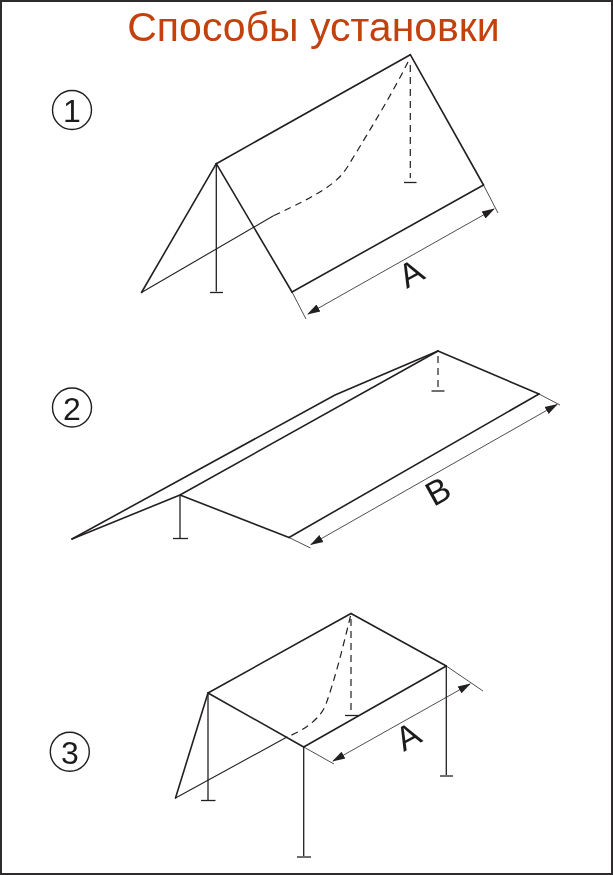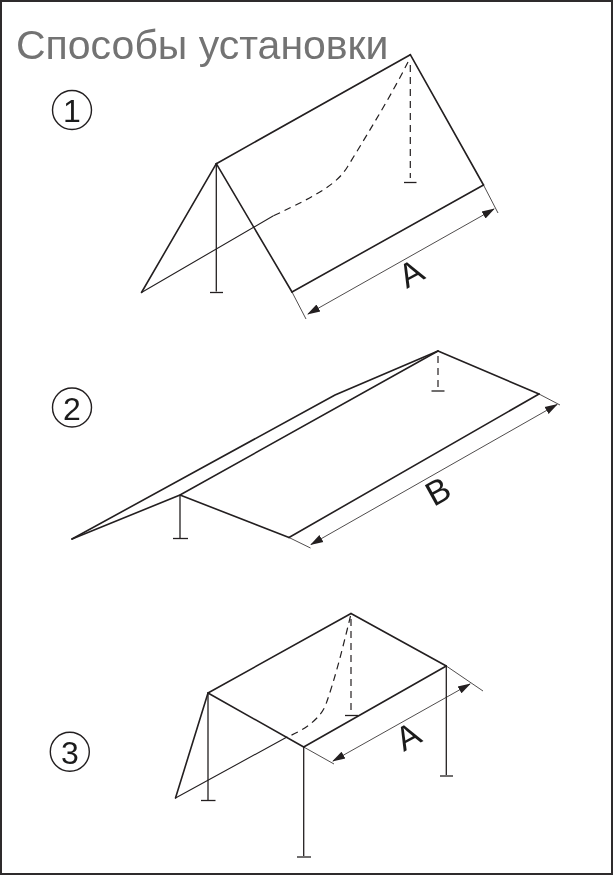--- a/index.html
+++ b/index.html
@@ -7,26 +7,26 @@
     position:relative;
     width:613px;height:875px;
     background:#ffffff;
     border:2px solid #2e2b2c;
     box-sizing:border-box;
     overflow:hidden;
     font-family:"Liberation Sans",sans-serif;
   }
   .title{
     position:absolute;
-    top:20px;left:0;right:0;
+    top:2px;left:0;right:0;
     padding-left:14px;
-    text-align:left;
+    text-align:center;
     font-size:41px;
     line-height:1.15;
-    color:#737373;
+    color:#c2410c;
     white-space:nowrap;
   }
   svg.drawing{position:absolute;left:0;top:0;}
   .edge{stroke:#231f20;stroke-width:1.6;fill:none;stroke-linecap:round;}
   .pole{stroke:#231f20;stroke-width:1.3;fill:none;stroke-linecap:butt;}
   .tick{stroke:#231f20;stroke-width:1.3;fill:none;stroke-linecap:butt;}
   .thin{stroke:#231f20;stroke-width:0.8;fill:none;}
   .dash{stroke:#231f20;stroke-width:1.2;fill:none;stroke-dasharray:7 5;stroke-linecap:butt;}
   .rope{stroke:#231f20;stroke-width:1.1;fill:none;stroke-linecap:round;}
   .badge-circle{fill:none;stroke:#231f20;stroke-width:1.4;}

